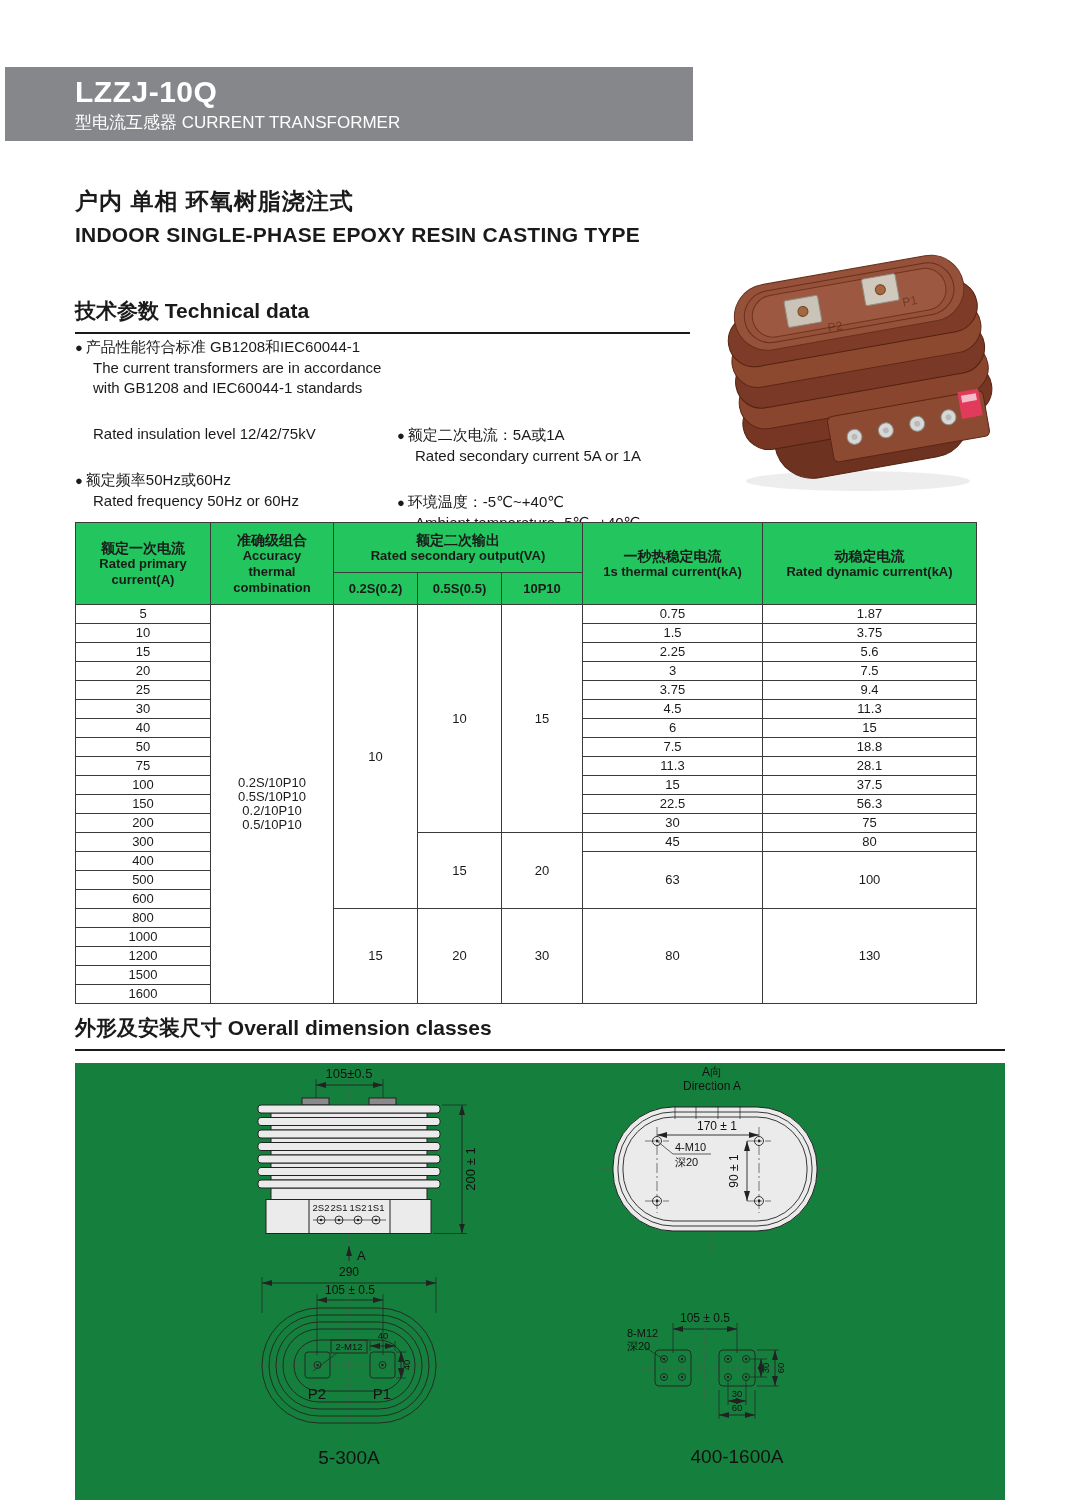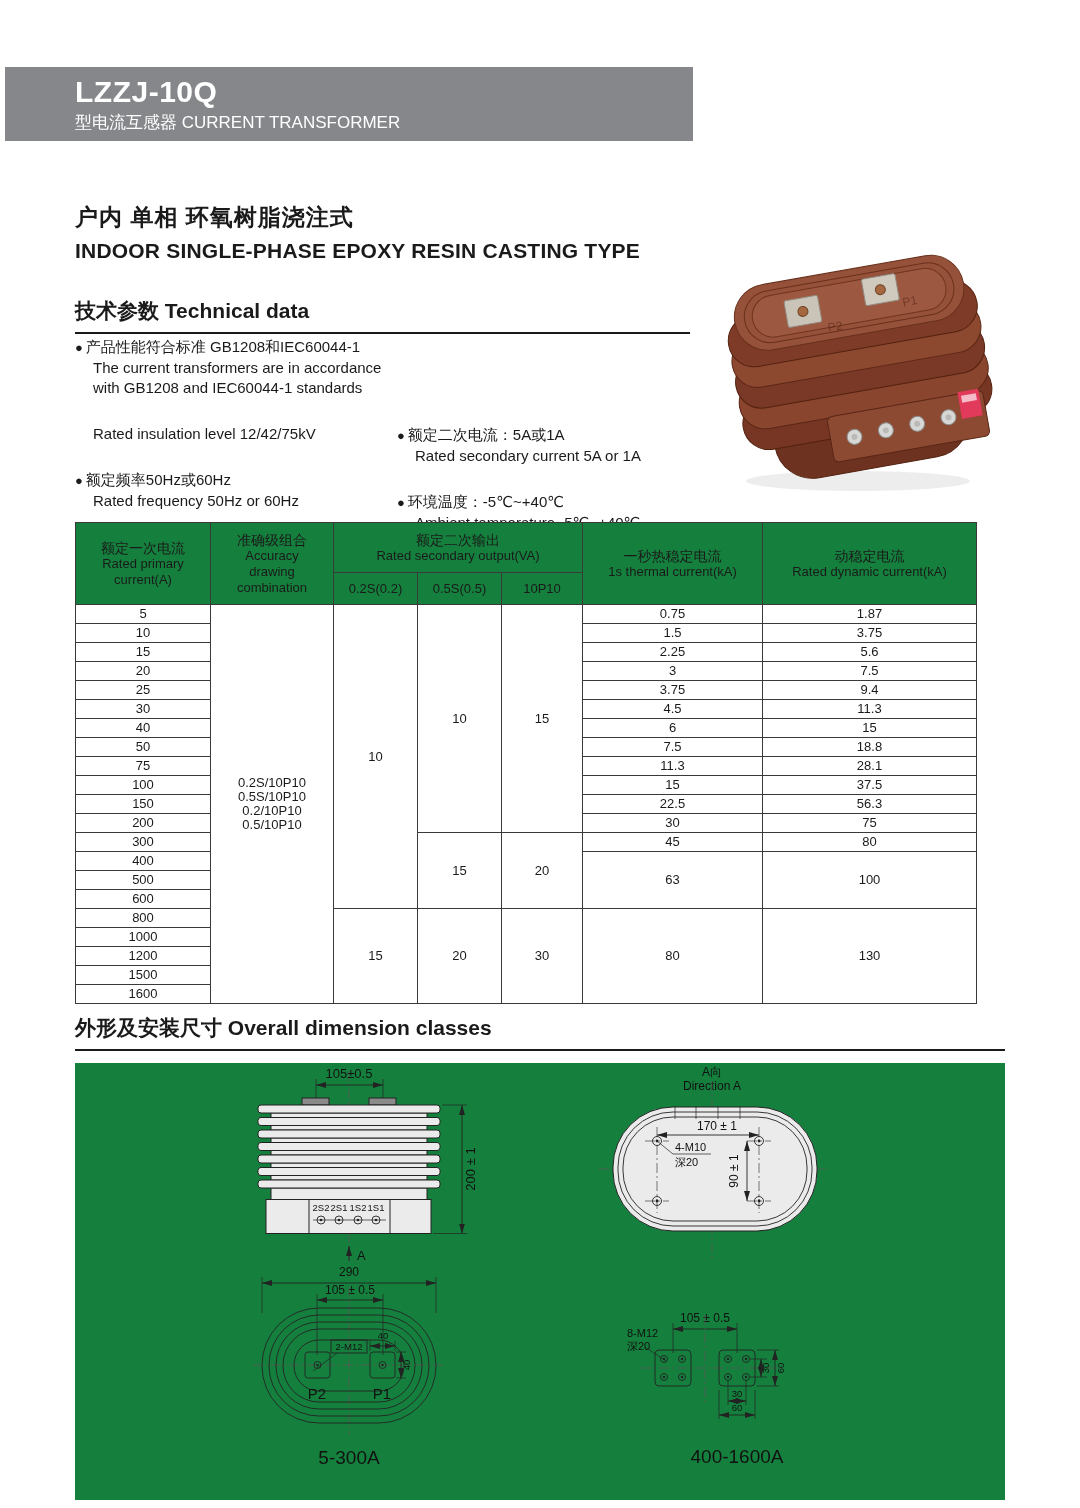--- a/index.html
+++ b/index.html
@@ -6,21 +6,21 @@
   body{width:1080px;height:1508px;position:relative;background:#ffffff;
        font-family:"Liberation Sans","DejaVu Sans",sans-serif;color:#1a1a1a;overflow:hidden;}
   .abs{position:absolute;}
 
   
   .band{left:5px;top:67px;width:688px;height:74px;background:#85878a;color:#ffffff;}
   .band .model{position:absolute;left:70px;top:8px;font-size:30px;font-weight:bold;letter-spacing:0.5px;}
   .band .sub{position:absolute;left:70px;top:44px;font-size:17px;}
 
   
-  .intro{left:75px;top:186px;margin-top:16px;}
+  .intro{left:75px;top:186px;}
   .intro .zh{font-size:23px;font-weight:bold;letter-spacing:1px;}
   .intro .en{font-size:21px;font-weight:bold;margin-top:6px;letter-spacing:0.2px;}
 
   
   .sect{font-size:21px;font-weight:bold;border-bottom:2px solid #1a1a1a;padding-bottom:7px;}
   .sect .en{font-weight:bold;}
   .sect1{left:75px;top:297px;width:615px;}
   .sect2{left:75px;top:1014px;width:930px;}
 
   
@@ -31,21 +31,21 @@
   .bullet .zh::before{content:"●";margin-right:3px;font-size:13px;}
   .bullet .en{padding-left:18px;}
 
   
   .photo{left:698px;top:213px;width:322px;height:292px;}
 
   
   table.spec{left:75px;top:522px;position:absolute;border-collapse:collapse;table-layout:fixed;width:901px;}
   table.spec th,table.spec td{border:1px solid #3a3a3a;text-align:center;vertical-align:middle;
       padding:0;font-weight:normal;}
-  table.spec th{background:#15803d;font-size:13px;line-height:16px;}
+  table.spec th{background:#22c55e;font-size:13px;line-height:16px;font-weight:bold;}
   table.spec th .zh{font-size:14px;}
   table.spec td{font-size:13px;height:18px;line-height:14px;background:#ffffff;}
   td.alt{background:#e3e3e3;}
   td.acc{line-height:27px;font-size:13.5px;background:#ffffff;}
 
   
   .drawbox{left:75px;top:1063px;width:930px;height:437px;background:#15803d;}
 
   
   .ln{fill:#ebebeb;stroke:#222;stroke-width:1;}
@@ -148,21 +148,21 @@
   <tbody>
       <tr style="height:50px">
     <th rowspan="2">
       <div class="zh">额定一次电流</div>
       <div>Rated primary</div>
       <div>current(A)</div>
     </th>
     <th rowspan="2">
       <div class="zh">准确级组合</div>
       <div>Accuracy</div>
-      <div>drawing</div>
+      <div>thermal</div>
       <div>combination</div>
     </th>
     <th colspan="3">
       <div class="zh">额定二次输出</div>
       <div>Rated secondary output(VA)</div>
     </th>
     <th rowspan="2">
       <div class="zh">一秒热稳定电流</div>
       <div>1s thermal current(kA)</div>
     </th>

